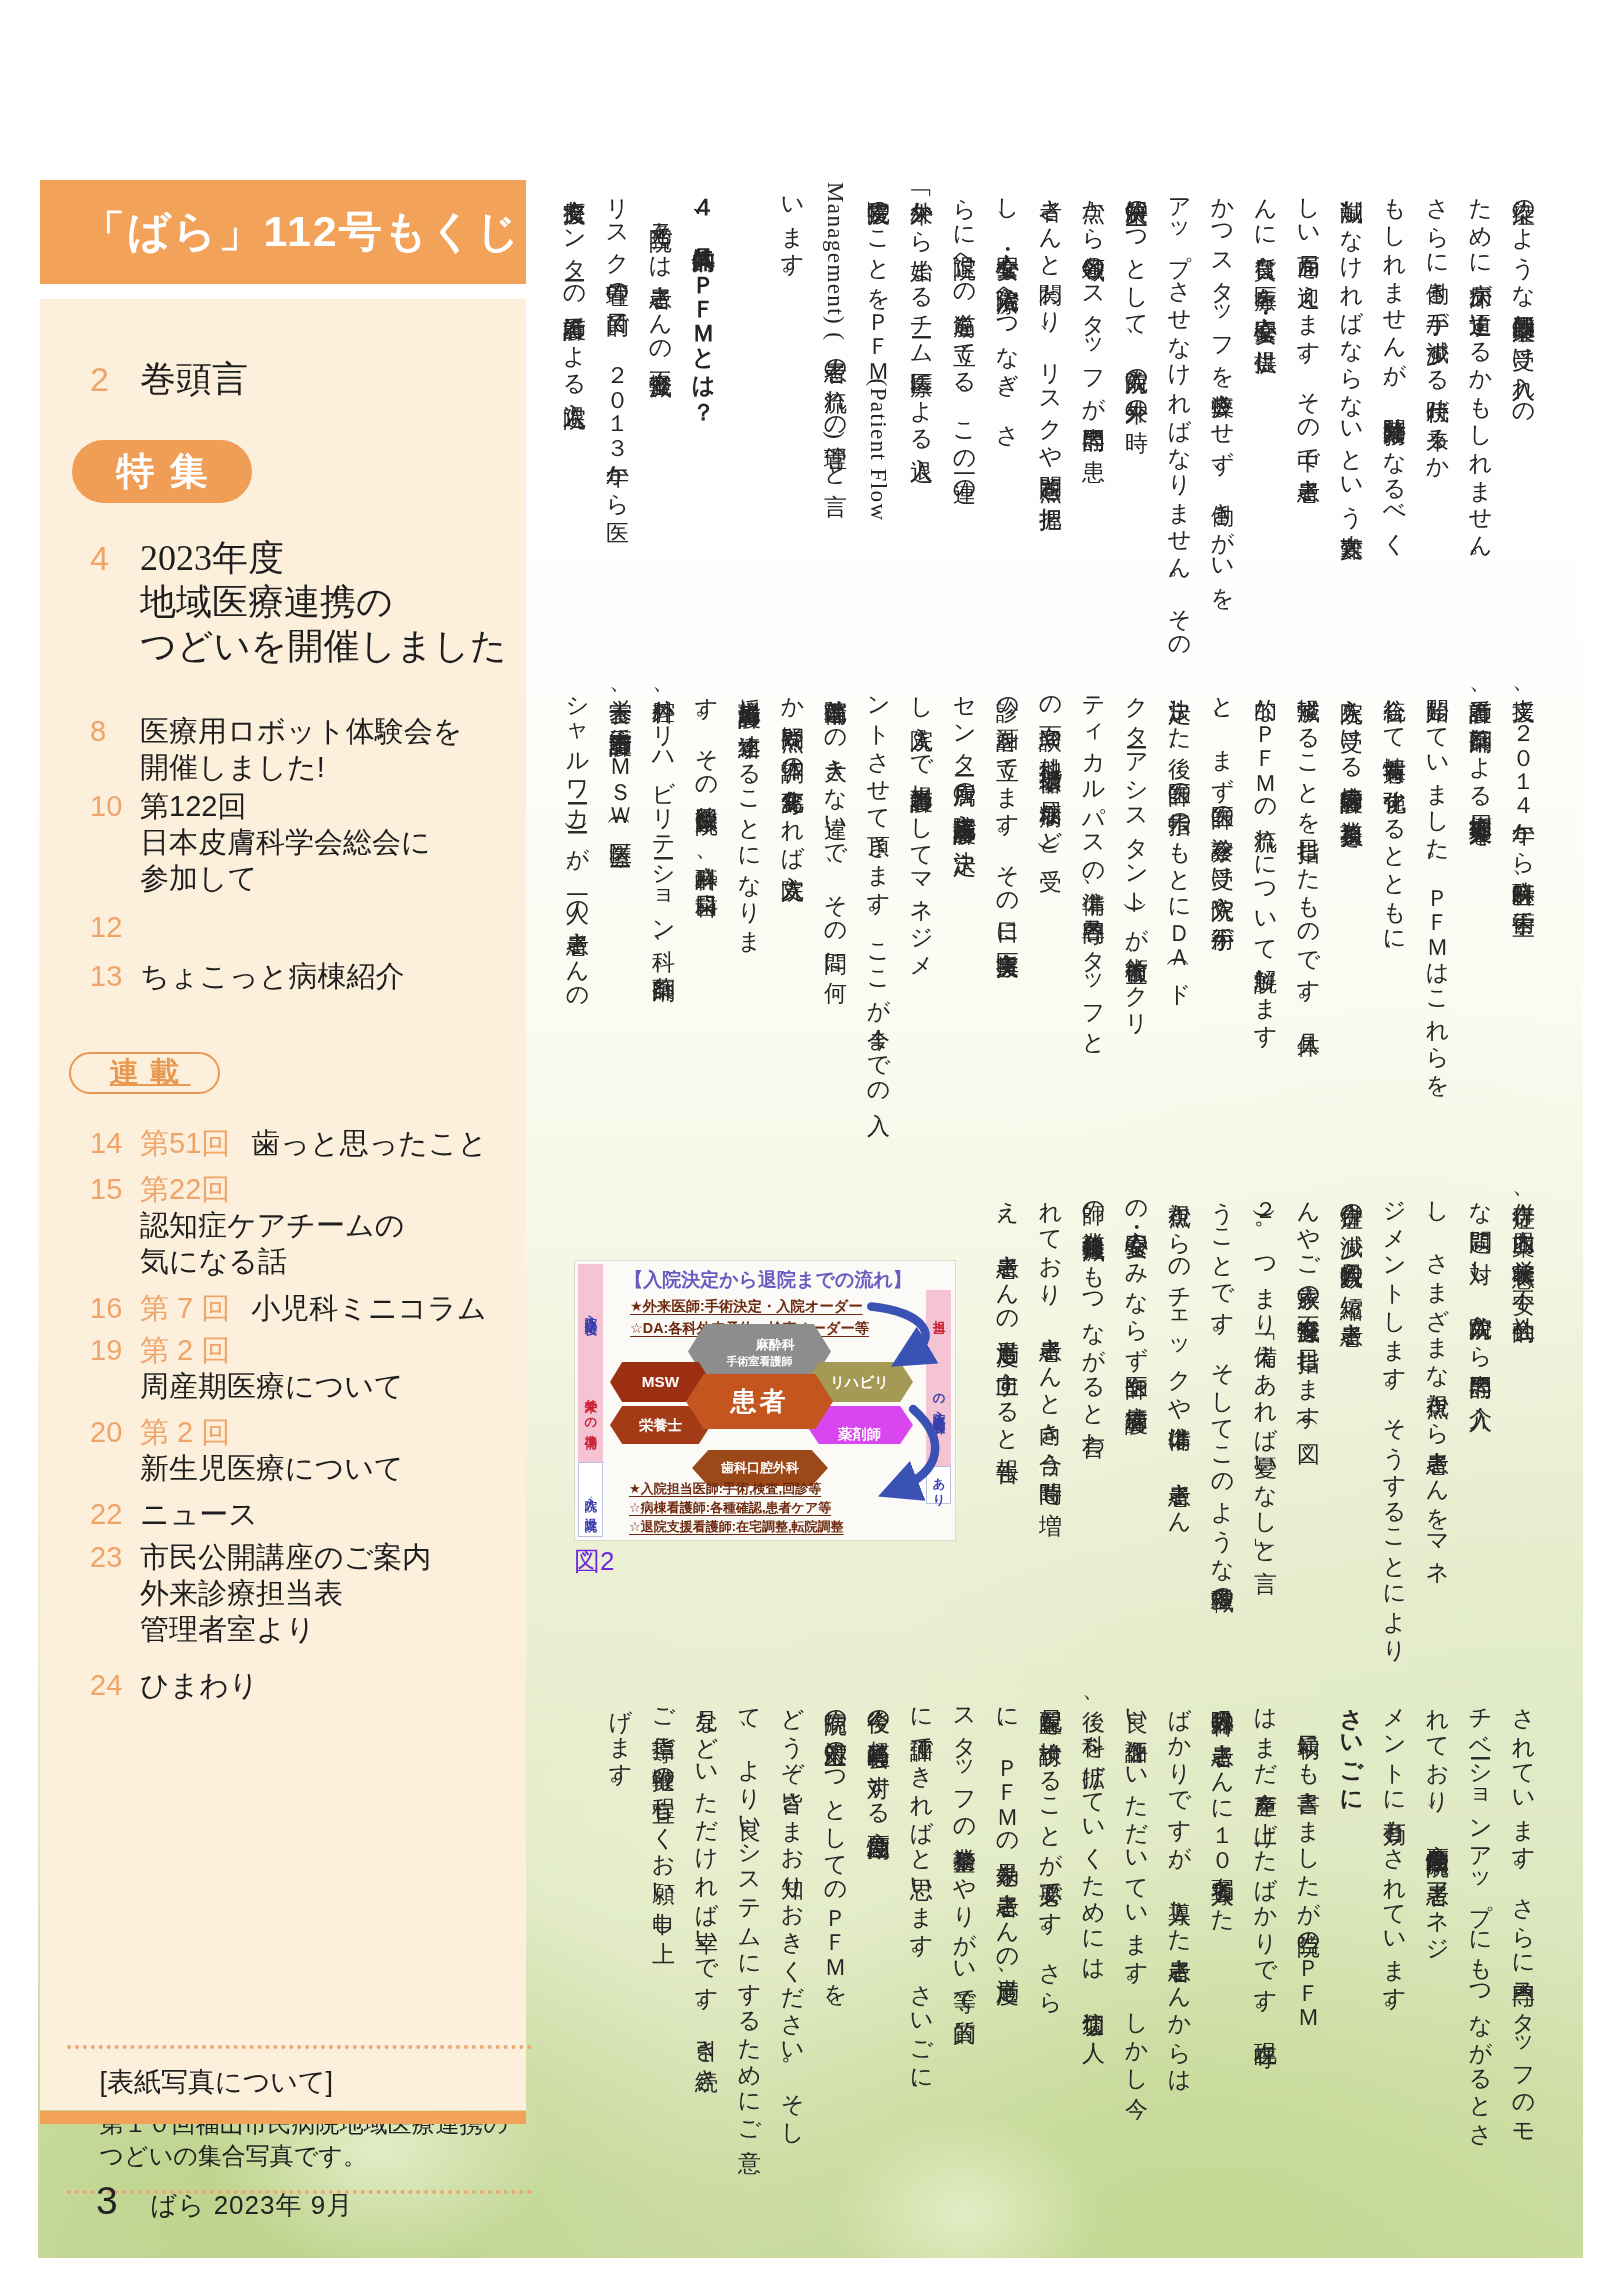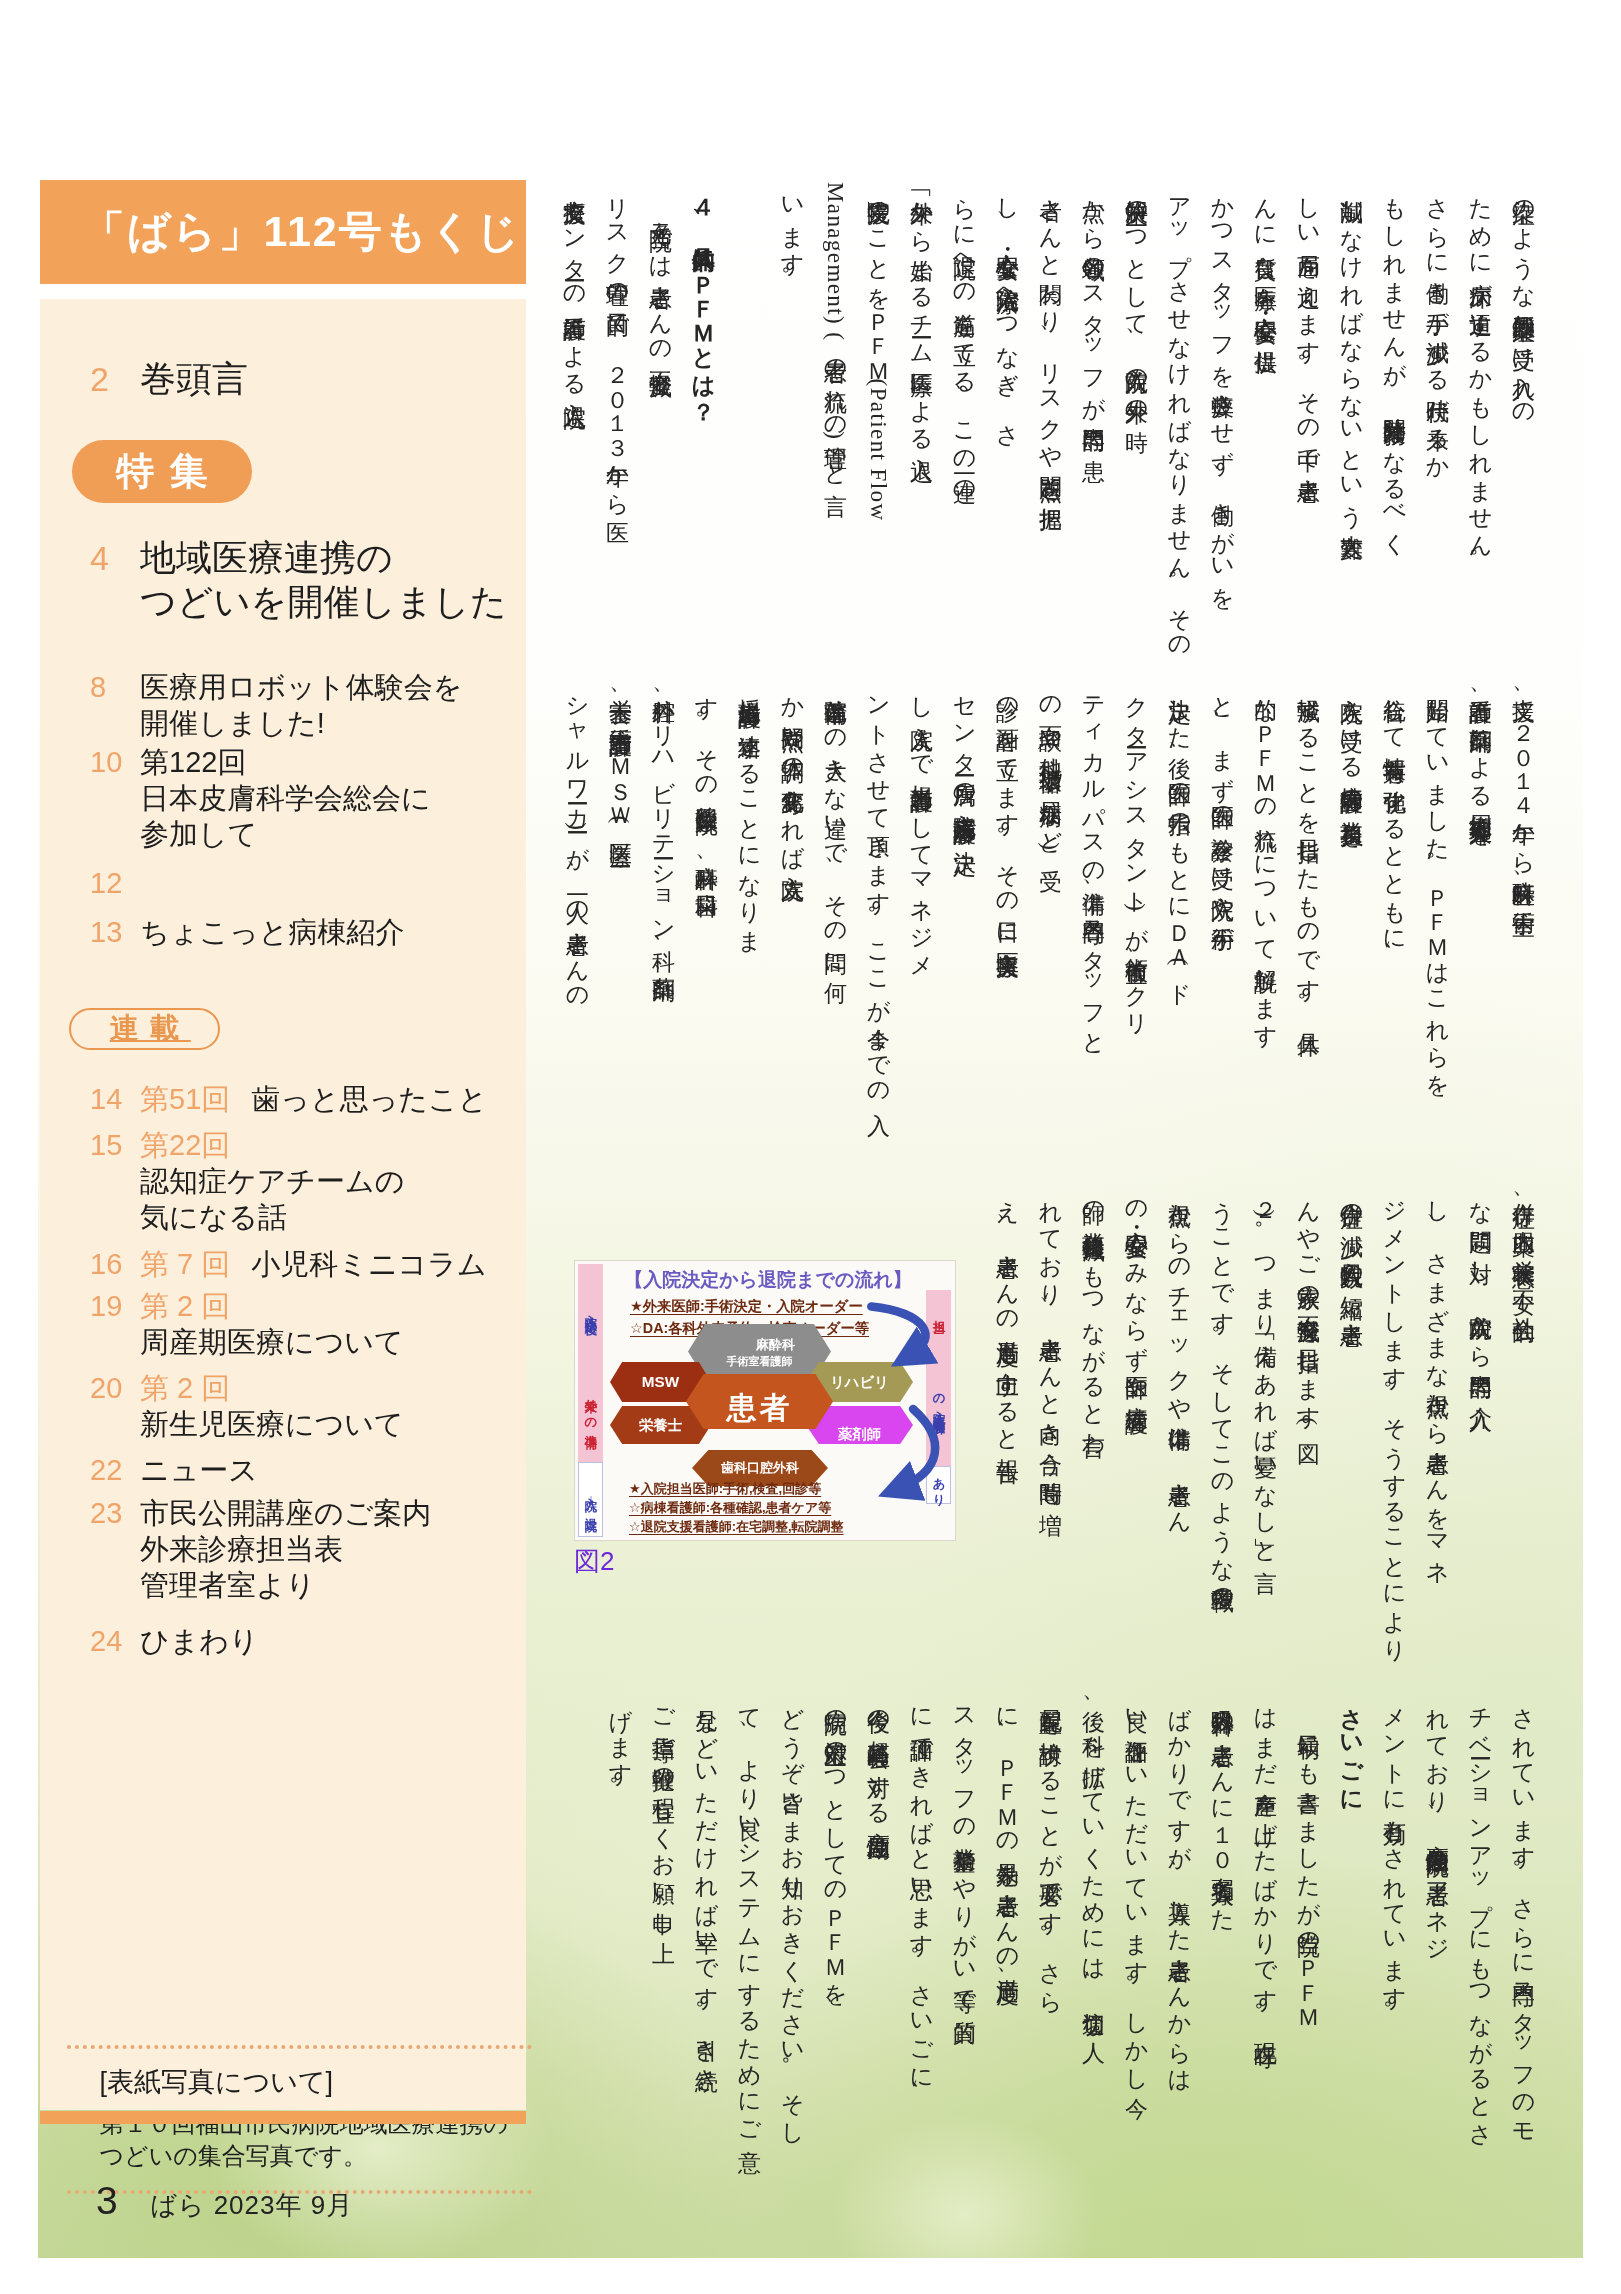--- a/index.html
+++ b/index.html
@@ -85,21 +85,21 @@
            display:flex;flex-direction:column;align-items:center;justify-content:center;
            color:#ffffff;font-weight:bold;text-align:center;}
   .hx-0{left:113px;top:63px;width:143px;height:55px;}
   .hx-0 .hl-0{font-size:13px;line-height:19px;margin-left:32px;}
   .hx-0 .hl-1{font-size:11px;line-height:14.3px;}
   .hx-1{left:35px;top:101px;width:101px;height:40px;font-size:15.3px;}
   .hx-2{left:231px;top:101px;width:107px;height:40px;font-size:14.3px;}
   .hx-3{left:35px;top:145px;width:101px;height:38px;font-size:14.3px;}
   .hx-4{left:231px;top:145px;width:107px;height:38px;font-size:14.3px;}
   .hx-5{left:117px;top:189px;width:136px;height:36px;font-size:13px;}
-  .hx-6{left:111px;top:113px;width:147px;height:55px;font-size:30px;letter-spacing:2.9px;justify-content:flex-end;}
+  .hx-6{left:111px;top:113px;width:147px;height:55px;font-size:26px;letter-spacing:2.9px;}
   .fig-arrows{position:absolute;left:0;top:0;width:100%;height:100%;pointer-events:none;}
   .fig-caption{position:absolute;left:574px;top:1544px;font-size:26px;color:#6d28d9;
                font-family:"Liberation Sans","DejaVu Sans",sans-serif;}
 
   
   .footer{position:absolute;left:96px;top:2179px;display:flex;align-items:baseline;color:#222222;}
   .footer .pnum{font-size:39px;font-weight:500;}
   .footer .ptext{font-size:26px;margin-left:32.5px;letter-spacing:1px;}
 </style>
 </head>
@@ -116,20 +116,21 @@
       <div class="toc-item ti-0 big serif">
           <span class="toc-num">2</span>
           <div class="toc-content">
             <div class="toc-line">巻頭言</div>
           </div>
         </div>
         <div class="toc-badge ti-1 badge-solid">特集</div>
         <div class="toc-item ti-2 big serif">
           <span class="toc-num">4</span>
           <div class="toc-content">
+            <div class="toc-line">2023年度</div>
             <div class="toc-line">地域医療連携の</div>
             <div class="toc-line">つどいを開催しました</div>
           </div>
         </div>
         <div class="toc-item ti-3">
           <span class="toc-num">8</span>
           <div class="toc-content">
             <div class="toc-line">医療用ロボット体験会を</div>
             <div class="toc-line">開催しました!</div>
           </div>

